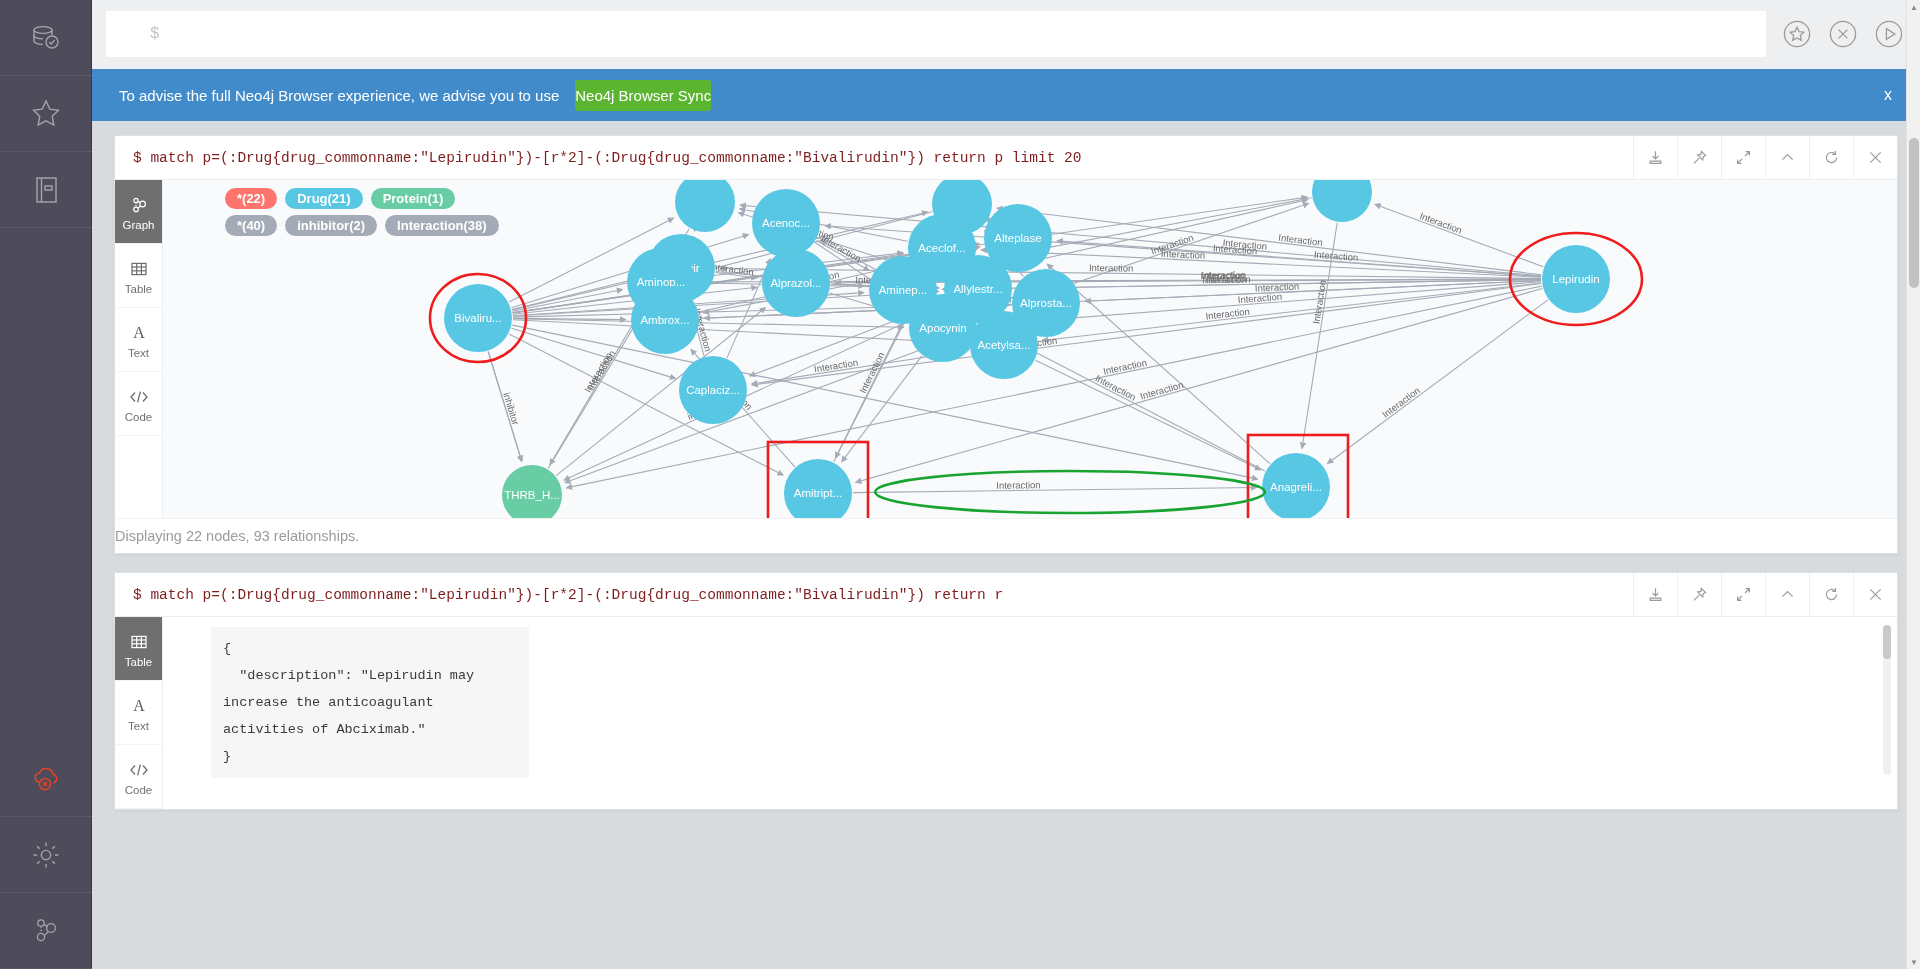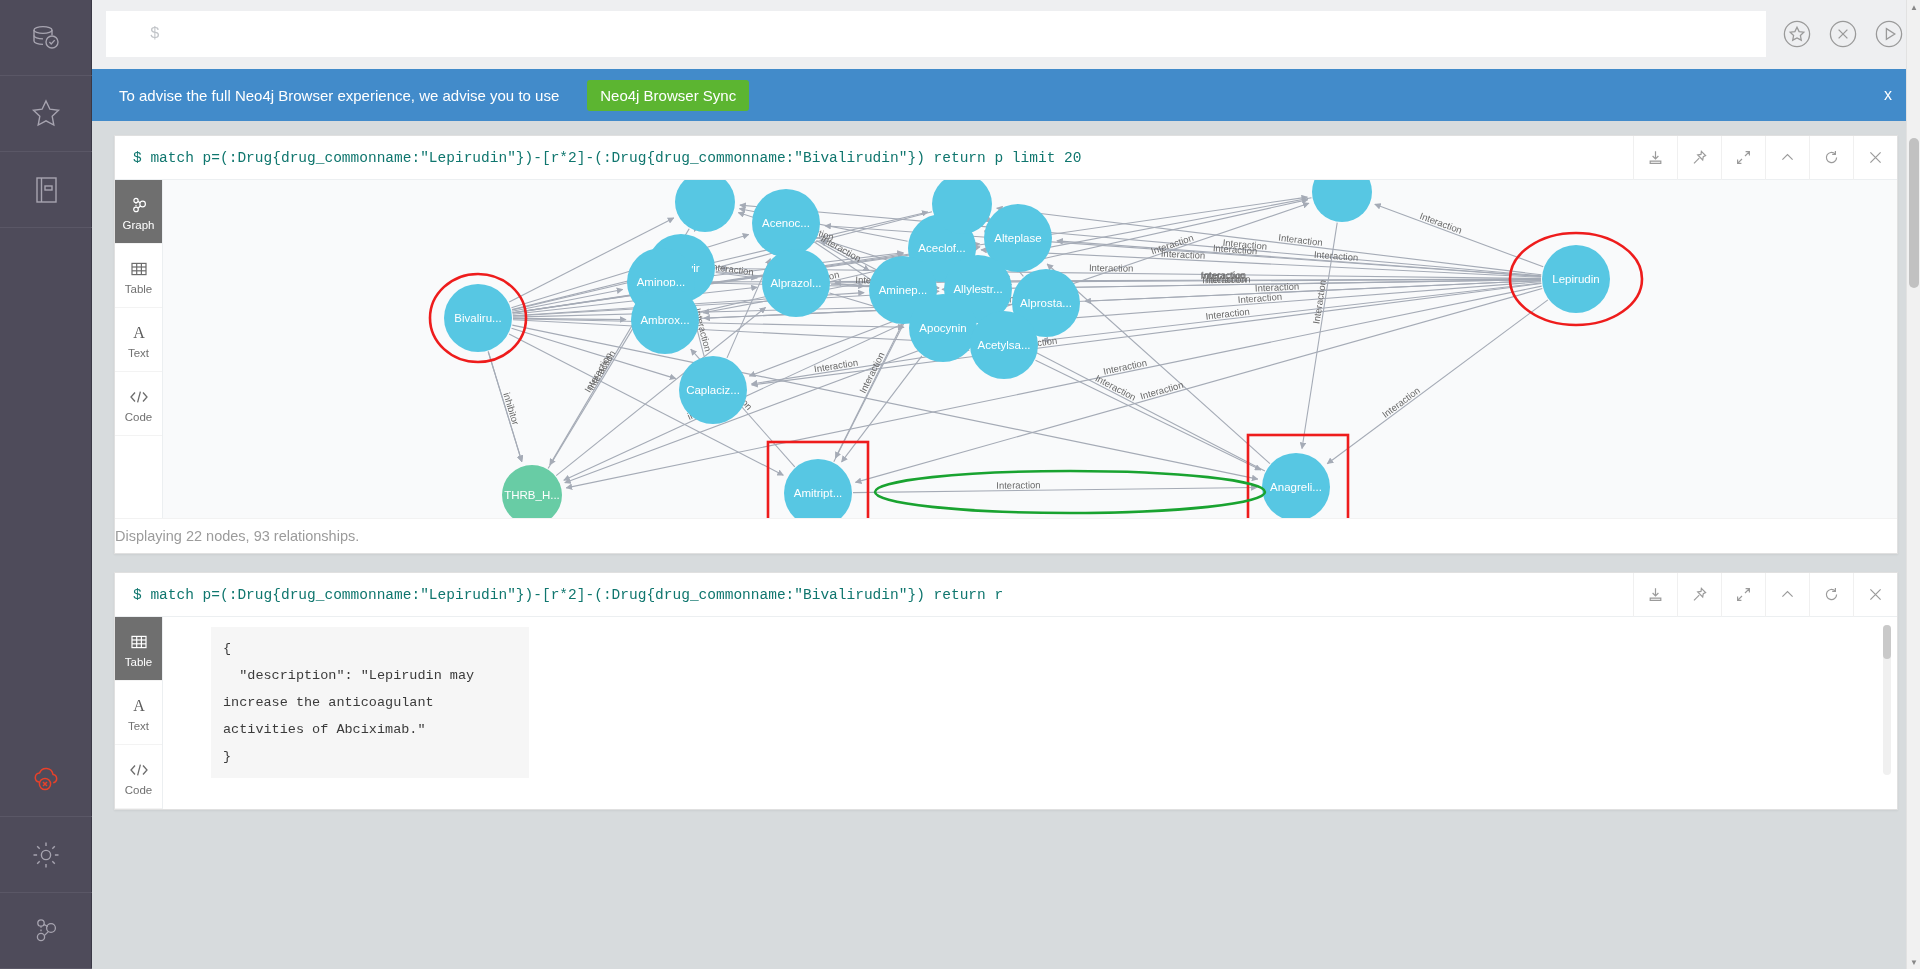--- a/index.html
+++ b/index.html
@@ -80,26 +80,26 @@
     background: #428BCA;
     height: 52px;
     display: flex; align-items: center;
     padding: 0 22px 0 27px;
     color: #fff;
     font-size: 15px;
     position: relative;
   }
   #banner-text { font-size: 15px; }
   #banner-cta {
-    margin-left: 28px;
+    margin-left: 16px;
     background: #5CB531;
     color: #fff;
     border: none;
     border-radius: 3px;
-    padding: 7px 13px;
+    padding: 7px 0;
     font-size: 15px;
     font-family: "Liberation Sans", sans-serif;
     cursor: pointer;
   }
   #banner-close {
     position: absolute; right: 28px; top: 50%; transform: translateY(-50%);
     color: #fff; font-size: 16px; cursor: pointer;
   }
 
   
@@ -116,21 +116,21 @@
   .frame-head {
     height: 44px;
     display: flex; align-items: center;
     border-bottom: 1px solid #eceff1;
   }
   .frame-cmd {
     flex: 1 1 auto;
     padding-left: 18px;
     font-family: "Liberation Mono", monospace;
     font-size: 14.5px;
-    color: #0f766e;
+    color: #7f1d1d;
     white-space: nowrap; overflow: hidden; text-overflow: ellipsis;
   }
   .frame-tools { display: flex; align-items: center; height: 44px; }
   .tool-btn {
     width: 44px; height: 44px;
     display: flex; align-items: center; justify-content: center;
     border-left: 1px solid #f0f0f0;
     cursor: pointer;
   }
   .frame-body { display: flex; position: relative; }
@@ -678,20 +678,32 @@
                 </g>
               <g id="annot-layer">
                   <ellipse cx="150" cy="138" rx="48" ry="44" fill="none" stroke="#EE1C1C" stroke-width="2.6"></ellipse>
                   <ellipse cx="1248" cy="99" rx="66" ry="46" fill="none" stroke="#EE1C1C" stroke-width="2.6"></ellipse>
                   <rect x="440" y="262" width="100" height="100" fill="none" stroke="#EE1C1C" stroke-width="2.6"></rect>
                   <rect x="920" y="255" width="100" height="100" fill="none" stroke="#EE1C1C" stroke-width="2.6"></rect>
                   <ellipse cx="742" cy="312" rx="195" ry="21" fill="none" stroke="#19A330" stroke-width="2.6"></ellipse>
                 </g>
             </svg>
 
+            <div class="legend">
+              <div class="legend-row">
+                <span class="chip" style="background:#FF756E">*(22)</span>
+                <span class="chip" style="background:#57C7E3">Drug(21)</span>
+                <span class="chip" style="background:#68CCA5">Protein(1)</span>
+              </div>
+              <div class="legend-row">
+                <span class="chip rel">*(40)</span>
+                <span class="chip rel">inhibitor(2)</span>
+                <span class="chip rel">Interaction(38)</span>
+              </div>
+            </div>
           </div>
         </div>
 
         <div class="status-bar">Displaying 22 nodes, 93 relationships.</div>
       </div>
 
       <div class="frame">
         <div class="frame-head">
           <div class="frame-cmd">$ match p=(:Drug{drug_commonname:"Lepirudin"})-[r*2]-(:Drug{drug_commonname:"Bivalirudin"}) return r</div>
           <div class="frame-tools">

